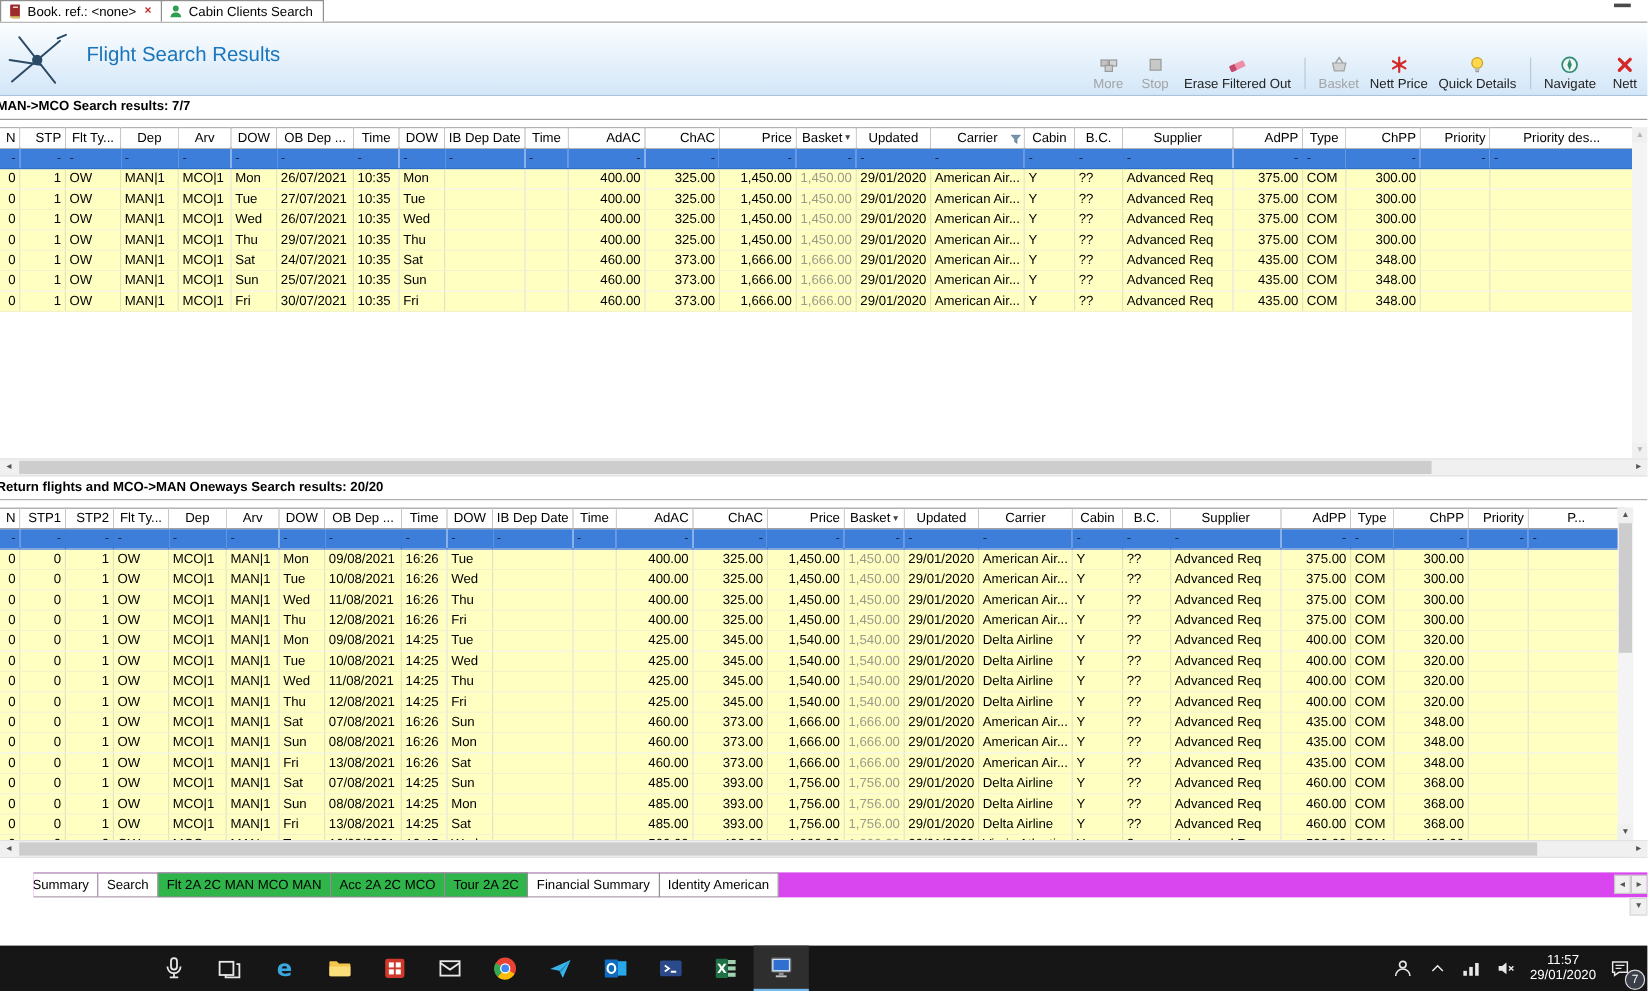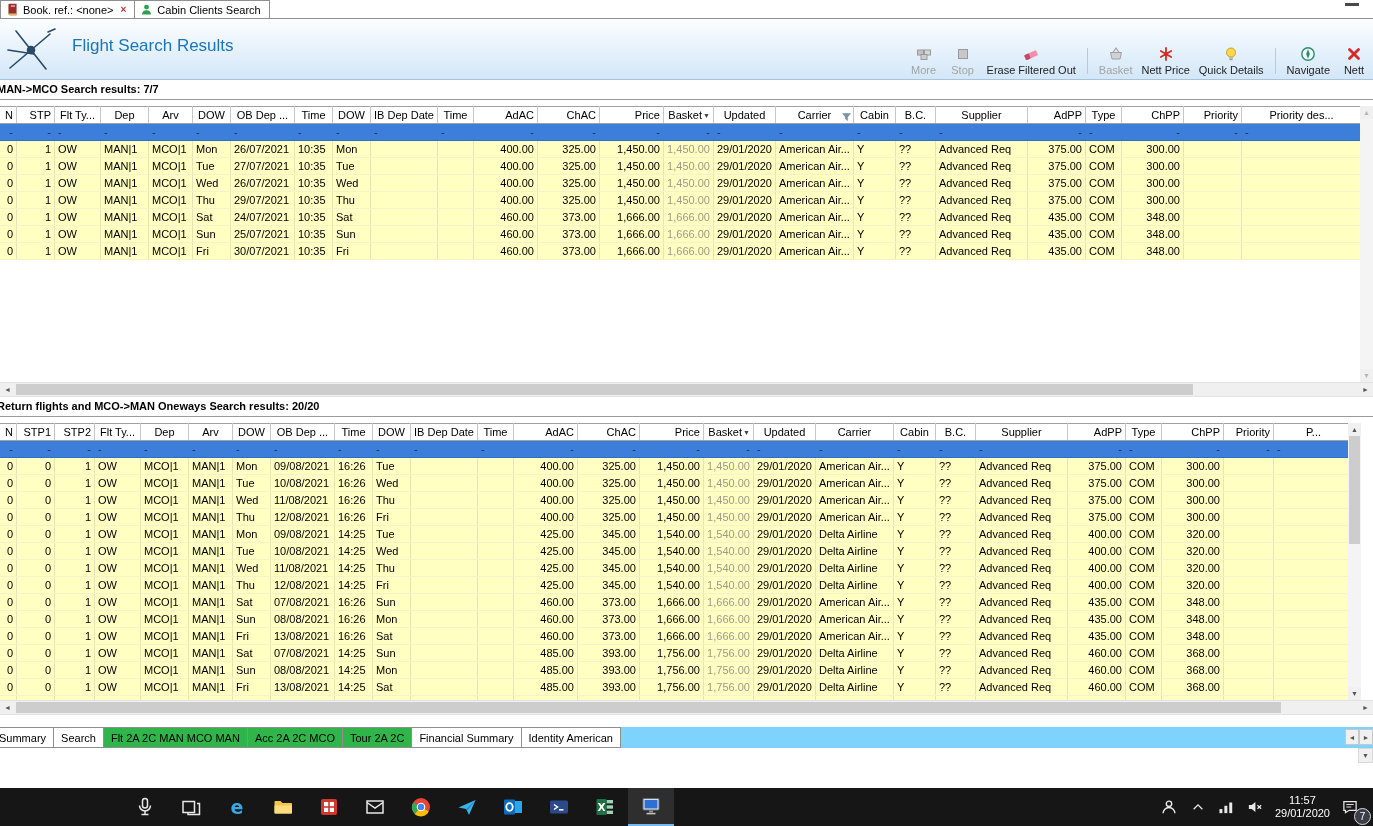--- a/index.html
+++ b/index.html
@@ -51,21 +51,21 @@
   .vscroll { position:absolute; top:6px; bottom:0; width:13px; background:#f4f4f4; display:flex; flex-direction:column; }
   .vscroll .sb-btn { width:100%; height:13px; font-size:7px; flex:0 0 auto; }
   .vscroll .sb-fill { flex:1; position:relative; }
   .v1 { right:0; }
   .v1 .sb-btn { color:#b5b5b5; }
   .v2 { right:12px; }
   .vthumb { position:absolute; left:1px; right:1px; top:0; height:108px; background:#cdcdcd; }
   
   .statusbar { height:25px; border-top:1px solid #a0a0a0; border-bottom:1px solid #a0a0a0; display:flex; align-items:center; justify-content:space-between; padding:0 10px 0 3px; background:#fff; }
   .info-i { color:#2a5fd4; font-family:"Liberation Serif", serif; font-style:italic; font-weight:bold; font-size:14px; }
-  .bottomtabs { height:21px; position:relative; overflow:hidden; background:#7dd3fc; }
+  .bottomtabs { height:21px; position:relative; overflow:hidden; background:#d946ef;margin-left:28px; }
   .bottomtabs-inner { display:flex; align-items:stretch; height:100%; margin-left:-9px; }
   .btab { display:flex; align-items:center; padding:0 7px; border:1px solid #8f8f8f; border-left:none; background:#fff; white-space:nowrap; }
   .btab:first-child { border-left:1px solid #8f8f8f; }
   .btab.green { background:#2fb54a; }
   .btab-scroll { position:absolute; right:0; top:2px; display:flex; }
   .btab-scroll .sb-btn { height:16px; width:14px; border:1px solid #c8c8c8; }
   .filler { height:15px; background:#fff; position:relative; }
   .filler .sb-btn { position:absolute; right:0; top:0; height:15px; border:1px solid #d8d8d8; }
   
   .taskbar { position:absolute; left:0; right:0; bottom:0; height:38px; background:#161616; display:flex; align-items:center; }

